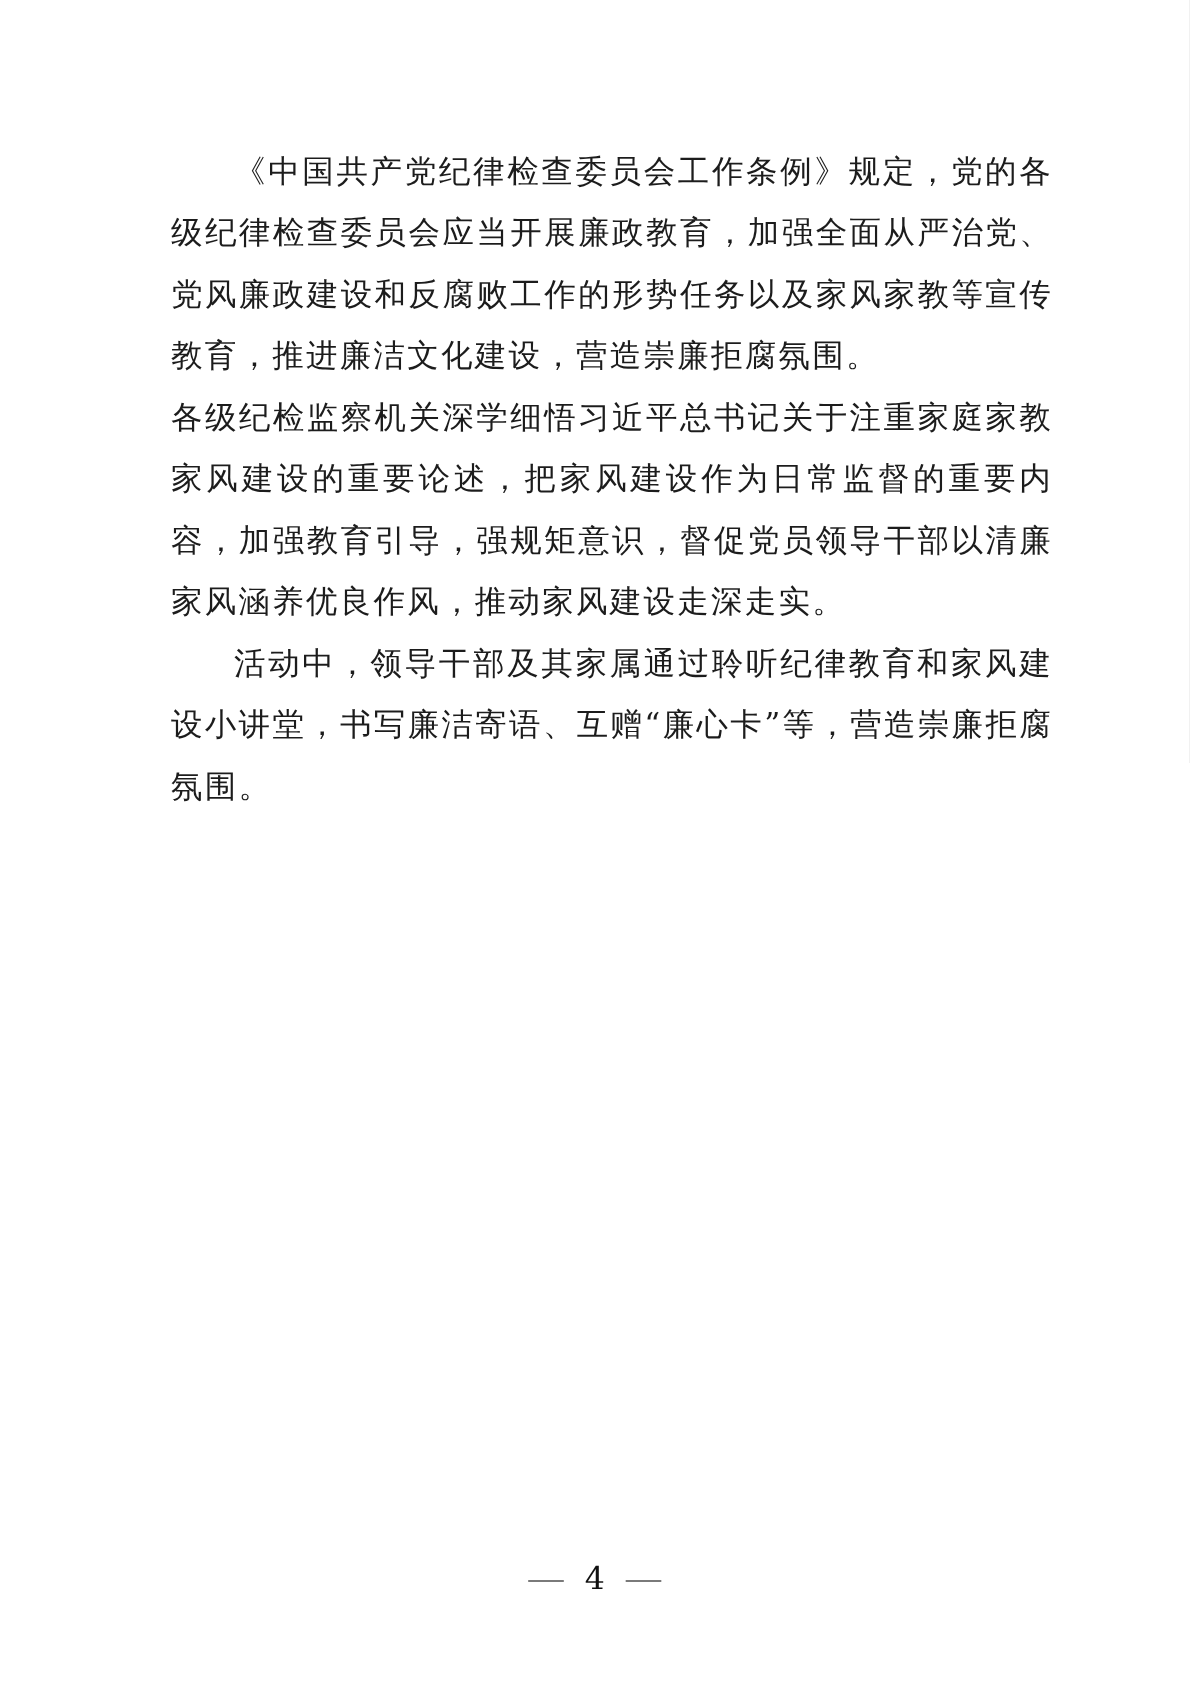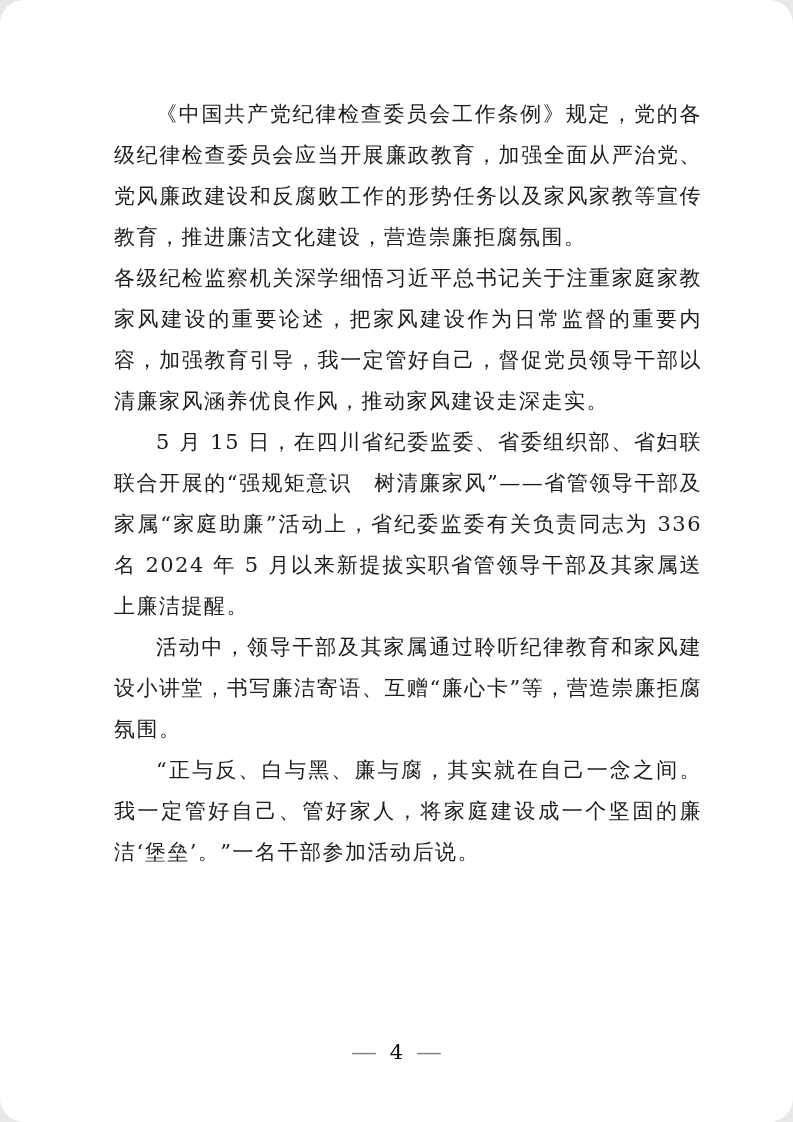--- a/index.html
+++ b/index.html
@@ -9,21 +9,20 @@
   }
   .page {
     position: relative;
     width: 793px;
     height: 1122px;
     background: #ffffff;
     margin: 0 auto;
     overflow: hidden;
     font-family: "DejaVu Serif", "Liberation Serif", serif;
     color: #1c1c1c;
-    border-radius: 24px;
   }
   .content {
     position: absolute;
     left: 114px;
     top: 94px;
     width: 588px;
   }
   .para {
     margin: 0;
     font-size: 21px;
@@ -56,22 +55,20 @@
     color: #111111;
     font-size: 21px;
   }
 </style>
 </head>
 <body>
 
 <div class="page">
   <div class="content">
     <p class="para indent">《中国共产党纪律检查委员会工作条例》规定，党的各级纪律检查委员会应当开展廉政教育，加强全面从严治党、党风廉政建设和反腐败工作的形势任务以及家风家教等宣传教育，推进廉洁文化建设，营造崇廉拒腐氛围。</p>
-    <p class="para">各级纪检监察机关深学细悟习近平总书记关于注重家庭家教家风建设的重要论述，把家风建设作为日常监督的重要内容，加强教育引导，我一定管好自己，督促党员领导干部以清廉家风涵养优良作风，推动家风建设走深走实。</p>
-    <p class="para indent">5 月 15 日，在四川省纪委监委、省委组织部、省妇联联合开展的“强规矩意识　树清廉家风”——省管领导干部及家属“家庭助廉”活动上，省纪委监委有关负责同志为 336 名 2024 年 5 月以来新提拔实职省管领导干部及其家属送上廉洁提醒。</p>
+    <p class="para">各级纪检监察机关深学细悟习近平总书记关于注重家庭家教家风建设的重要论述，把家风建设作为日常监督的重要内容，加强教育引导，强规矩意识，督促党员领导干部以清廉家风涵养优良作风，推动家风建设走深走实。</p>
     <p class="para indent">活动中，领导干部及其家属通过聆听纪律教育和家风建设小讲堂，书写廉洁寄语、互赠“廉心卡”等，营造崇廉拒腐氛围。</p>
-    <p class="para indent">“正与反、白与黑、廉与腐，其实就在自己一念之间。我一定管好自己、管好家人，将家庭建设成一个坚固的廉洁‘堡垒’。”一名干部参加活动后说。</p>
   </div>
 
   <div class="footer">
     <span class="dash">—</span><span class="page-num">4</span><span class="dash">—</span>
   </div>
 </div>
 
 </body></html>

